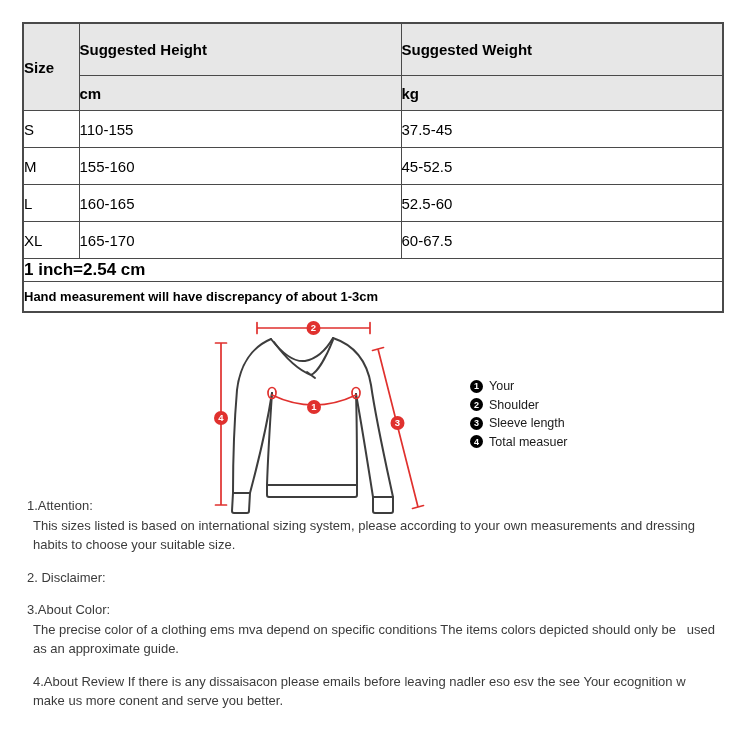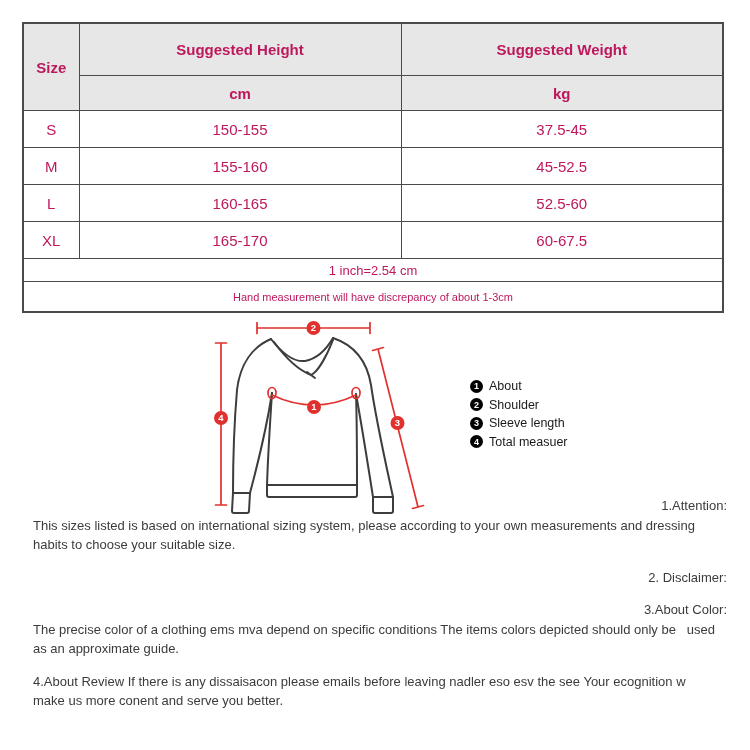--- a/index.html
+++ b/index.html
@@ -1,38 +1,38 @@
 <!DOCTYPE html>
 <html><head>
 <meta charset="utf-8">
 <style>
   html,body{margin:0;padding:0;background:#ffffff;}
   body{width:750px;height:750px;font-family:"Liberation Sans",sans-serif;}
   .page{position:relative;width:750px;height:750px;background:#fff;overflow:hidden;}
 
   
   table.size-table{position:absolute;left:22px;top:22px;width:700px;border-collapse:collapse;table-layout:fixed;border:2px solid #4a4a4a;}
-  table.size-table td{border:1.5px solid #4a4a4a;text-align:center;vertical-align:middle;color:#be185d;padding:0;}
+  table.size-table td{border:1.5px solid #4a4a4a;text-align:left;vertical-align:middle;color:#000000;padding:0;}
   td.hcell{background:#e7e7e7;font-weight:bold;font-size:15px;}
   tr.hrow1 td{height:51px;}
   tr.hrow2 td{height:34px;}
   tr.drow td{height:36px;font-size:15px;}
-  tr.noterow1 td{height:22px;font-weight:normal;font-size:13px;border-radius:7px;}
-  tr.noterow2 td{height:29px;font-weight:normal;font-size:11px;}
+  tr.noterow1 td{height:22px;font-weight:bold;font-size:17px;border-radius:7px;}
+  tr.noterow2 td{height:29px;font-weight:bold;font-size:13px;}
 
   
   .diagram-svg{position:absolute;left:140px;top:315px;width:420px;height:210px;}
   .legend{position:absolute;left:470px;top:377px;}
   .legend-item{display:flex;align-items:center;height:18.5px;font-size:12.5px;color:#1a1a1a;}
   .lnum{display:inline-flex;align-items:center;justify-content:center;width:13px;height:13px;border-radius:50%;background:#000;color:#fff;font-size:9px;font-weight:bold;margin-right:6px;flex:0 0 13px;}
 
   
   .notes{position:absolute;left:27px;top:496px;width:700px;color:#3b3b3b;font-size:13px;line-height:19.5px;}
   .note-section{margin-bottom:13px;}
-  .note-heading{white-space:pre-wrap;text-align:right;}
+  .note-heading{white-space:pre-wrap;}
   .note-body{white-space:pre-wrap;margin-left:6px;}
 </style>
 </head>
 <body>
 
 <div class="page">
 
   <table class="size-table">
     <colgroup>
         <col style="width:56px">
@@ -44,21 +44,21 @@
         <td class="hcell" rowspan="2">Size</td>
         <td class="hcell">Suggested Height</td>
         <td class="hcell">Suggested Weight</td>
       </tr>
       <tr class="hrow2">
         <td class="hcell">cm</td>
         <td class="hcell">kg</td>
       </tr>
       <tr class="drow">
         <td>S</td>
-        <td>150-155</td>
+        <td>110-155</td>
         <td>37.5-45</td>
       </tr>
       <tr class="drow">
         <td>M</td>
         <td>155-160</td>
         <td>45-52.5</td>
       </tr>
       <tr class="drow">
         <td>L</td>
         <td>160-165</td>
@@ -126,21 +126,21 @@
       <circle cx="174" cy="92" r="7" fill="#e0312e"></circle>
       <text x="174" y="95.3" fill="#ffffff">1</text>
       <circle cx="257.5" cy="108" r="7" fill="#e0312e"></circle>
       <text x="257.5" y="111.3" fill="#ffffff">3</text>
     </g>
   </svg>
 
   <div class="legend">
     <div class="legend-item">
       <span class="lnum">1</span>
-      <span>About</span>
+      <span>Your</span>
     </div>
     <div class="legend-item">
       <span class="lnum">2</span>
       <span>Shoulder</span>
     </div>
     <div class="legend-item">
       <span class="lnum">3</span>
       <span>Sleeve length</span>
     </div>
     <div class="legend-item">

